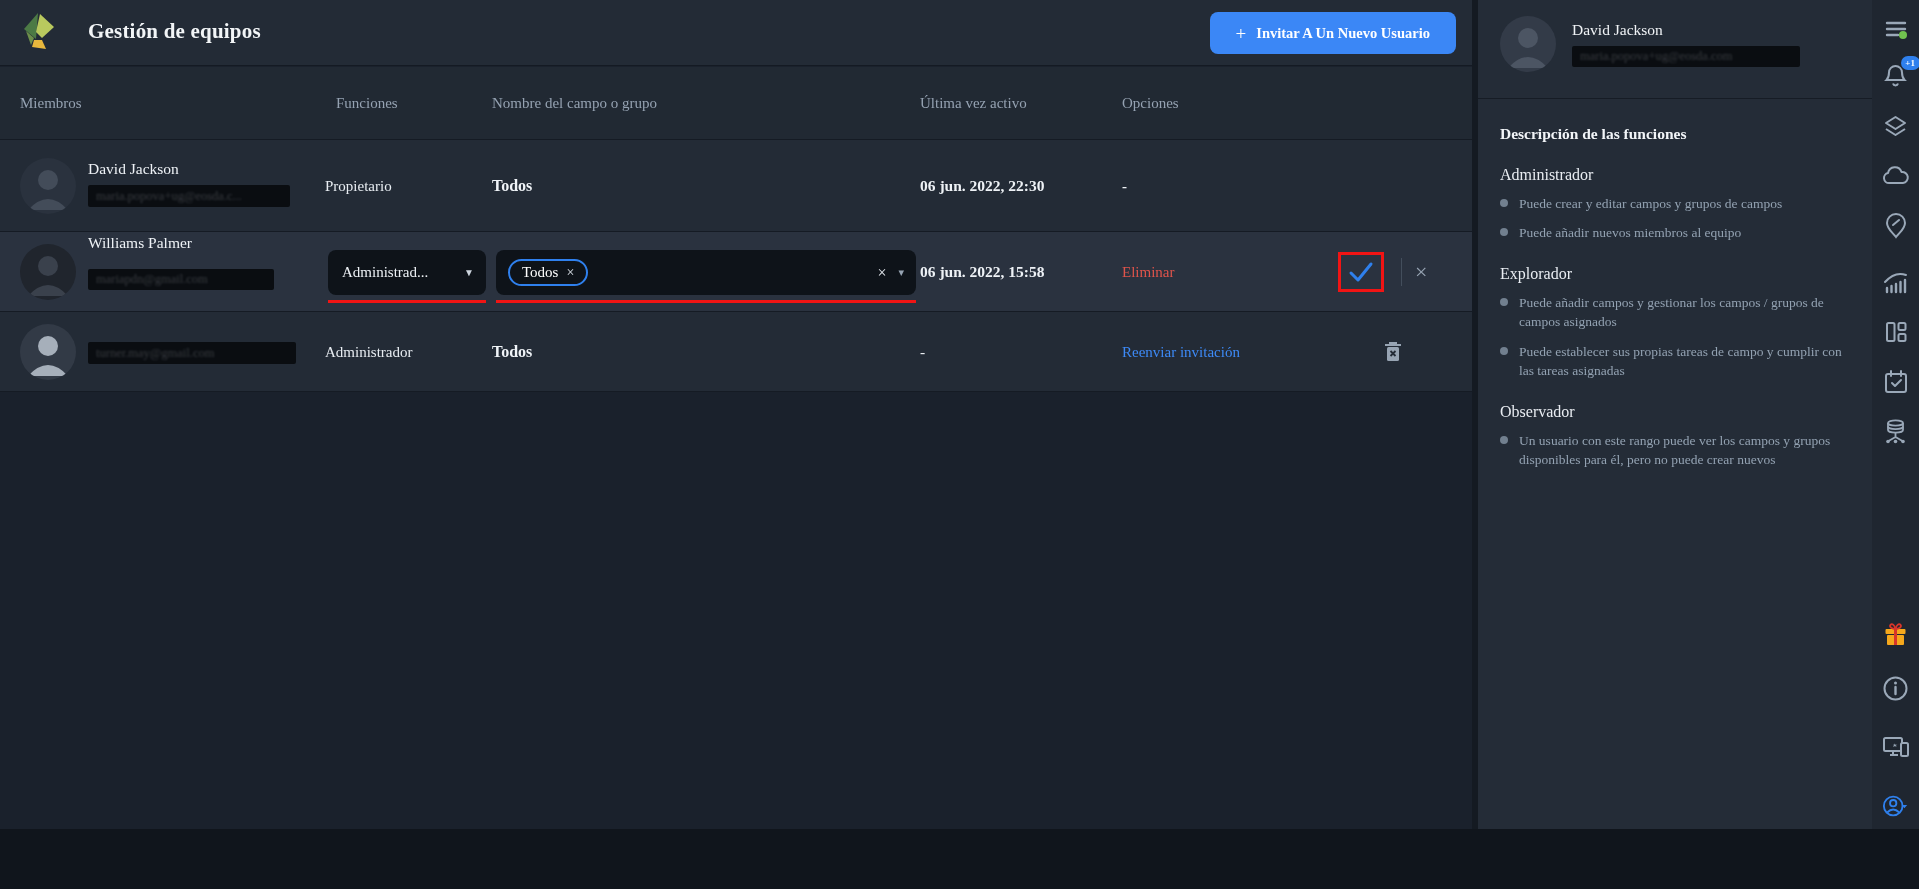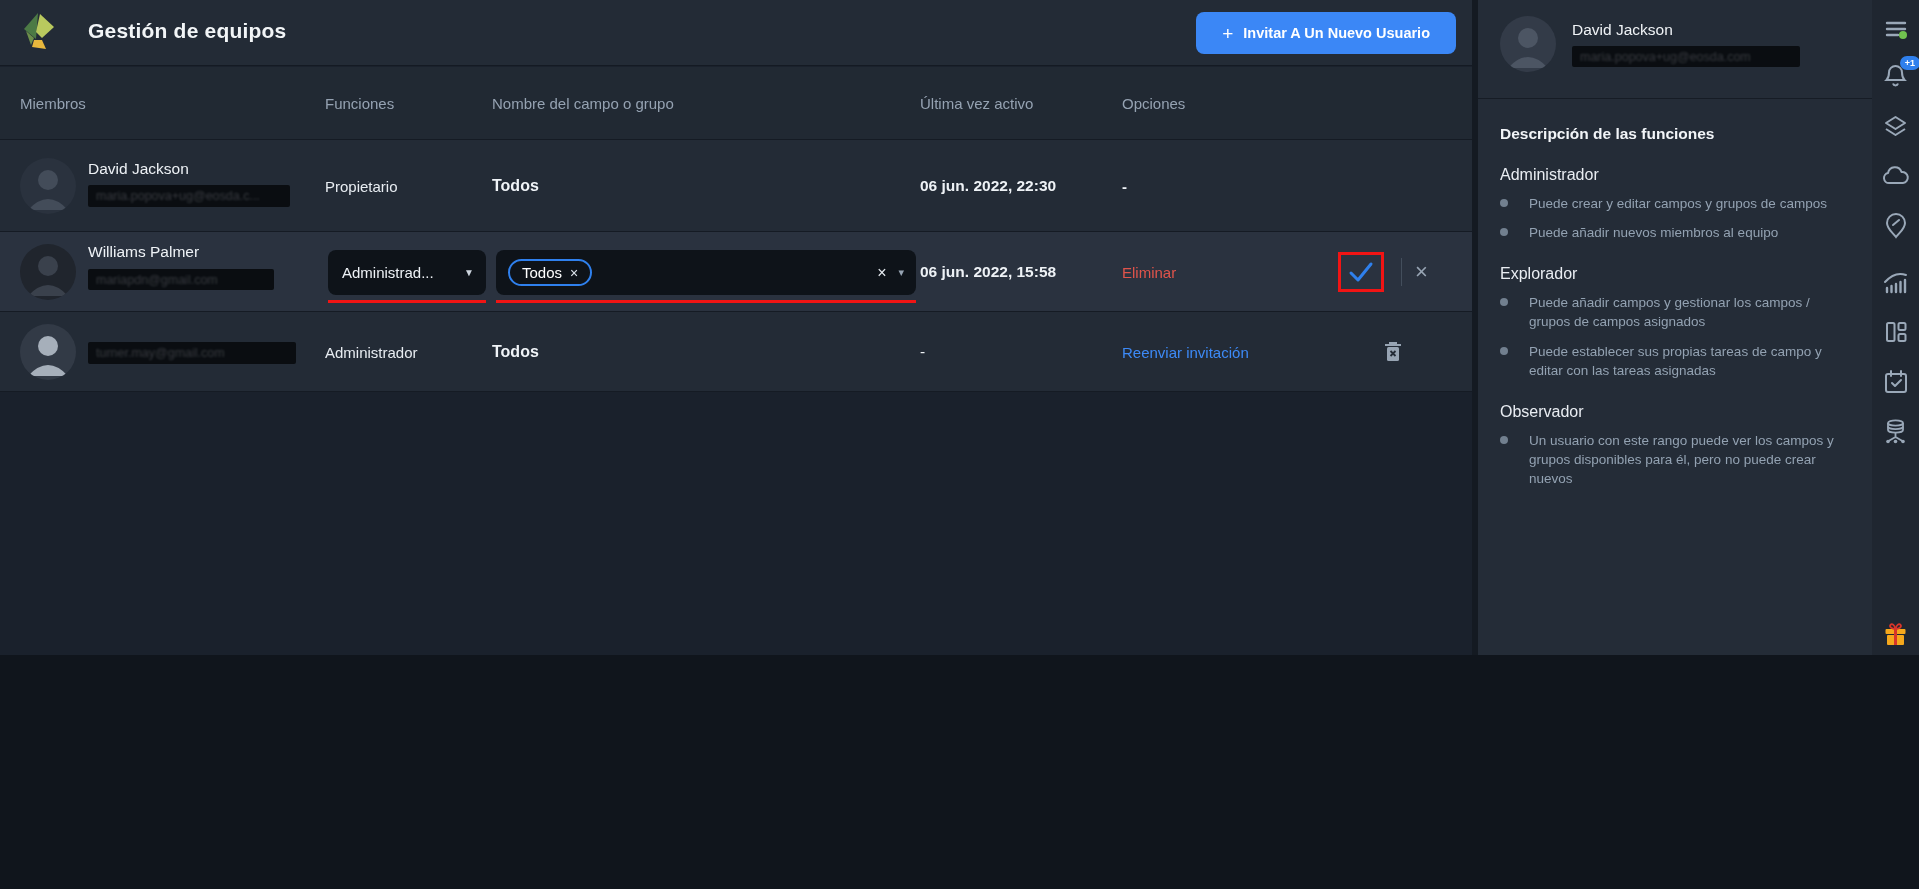--- a/index.html
+++ b/index.html
@@ -1,18 +1,18 @@
 <!DOCTYPE html>
 <html><head>
 <meta charset="utf-8">
 <style>
   * { margin:0; padding:0; box-sizing:border-box; }
   html,body { background:#10151c; }
   body { font-family:"Liberation Sans", sans-serif; }
-  #screen { position:relative; width:1919px; height:655px; overflow:hidden; background:#14b8a6; }
+  #screen { position:relative; width:1919px; height:829px; overflow:hidden; background:#14b8a6;font-family:Liberation Serif, serif; }
 
   
   #main { position:absolute; left:0; top:0; width:1472px; height:889px; background:#1a212c; }
   .topbar { position:absolute; left:0; top:0; width:1472px; height:66px; background:#232b36; border-bottom:1px solid #141a23; }
   .logo { position:absolute; left:16px; top:9px; width:48px; height:48px; }
   .page-title { position:absolute; left:88px; top:19px; font-size:21px; font-weight:700; color:#f2f5f7; letter-spacing:.2px; }
   .invite-btn { position:absolute; right:16px; top:12px; height:42px; padding:0 26px; background:#3b87f6; border:none; border-radius:8px; color:#fff; font-family:inherit; font-size:14.5px; font-weight:700; display:flex; align-items:center; gap:10px; cursor:pointer; }
   .invite-btn .plus { font-size:19px; font-weight:400; line-height:1; }
 
   .thead { position:absolute; left:0; top:67px; width:1472px; height:73px; background:#212933; border-bottom:1px solid #151b24; }
@@ -62,21 +62,21 @@
   .side-user { display:flex; gap:16px; }
   .side-avatar { width:56px; height:56px; border-radius:50%; overflow:hidden; flex:0 0 auto; }
   .side-name { font-size:15.5px; color:#f0f3f6; margin-top:5px; }
   .side-email { margin-top:7px; width:228px; height:21px; position:relative; border-radius:2px; }
   .team-row { margin-top:30px; display:flex; align-items:center; justify-content:space-between; }
   .team-name { font-size:16.5px; color:#dde3ea; }
   .side-rule { margin:26px -22px 0 -22px; border-top:1px solid #161c25; }
   .roles-title { margin-top:26px; font-size:15.5px; font-weight:700; color:#f2f5f8; }
   .role-heading { margin-top:23px; font-size:16px; font-weight:500; color:#e9edf2; }
   .bullets { list-style:none; margin-top:6px; }
-  .bullets li { display:flex; gap:21px; margin-top:10px; }
+  .bullets li { display:flex; gap:11px; margin-top:10px; }
   .dot { flex:0 0 auto; width:8px; height:8px; border-radius:50%; background:#72808f; margin-top:5px; }
   .btxt { font-size:13.5px; line-height:1.42; color:#93a2b2; max-width:330px; }
 
   
   #iconbar { position:absolute; left:1872px; top:0; width:47px; height:889px; background:#1f2630; }
   .ib { position:absolute; left:50%; transform:translateX(-50%); width:28px; height:28px; display:flex; align-items:center; justify-content:center; cursor:pointer; }
   .badge { position:absolute; top:-6px; right:-10px; background:#2f80ed; color:#fff; font-size:9px; font-weight:700; border-radius:8px; padding:1.5px 4.5px; line-height:1.2; }
   .scroll-top { position:absolute; left:0; top:835px; width:47px; height:54px; background:#3e86f5; display:flex; align-items:center; justify-content:center; cursor:pointer; }
 
   svg { display:block; }
@@ -99,21 +99,21 @@
       </div>
       <div class="page-title">Gestión de equipos</div>
       <button class="invite-btn">
         <span class="plus">+</span>
         <span>Invitar A Un Nuevo Usuario</span>
       </button>
     </div>
 
     <div class="thead">
       <div class="th" style="left:20px">Miembros</div>
-      <div class="th" style="left:325px">Funciones</div>
+      <div class="th" style="left:336px">Funciones</div>
       <div class="th" style="left:492px">Nombre del campo o grupo</div>
       <div class="th" style="left:920px">Última vez activo</div>
       <div class="th" style="left:1122px">Opciones</div>
     </div>
 
     <div class="trow row-1">
       <div class="avatar" style="top:18px; background:#2a323e;">
         <svg width="56" height="56" viewBox="0 0 56 56">
             <circle cx="28" cy="22" r="10" fill="#434c59"></circle>
             <path d="M8 52 Q28 30 48 52 Z" fill="#434c59"></path>
@@ -129,21 +129,21 @@
       <div class="vcenter cell-option opt-plain">-</div>
     </div>
 
     <div class="trow row-2">
       <div class="avatar" style="top:12px; background:#20252d;">
         <svg width="56" height="56" viewBox="0 0 56 56">
             <circle cx="28" cy="22" r="10" fill="#3a414c"></circle>
             <path d="M8 52 Q28 30 48 52 Z" fill="#3a414c"></path>
           </svg>
       </div>
-      <div class="member-name" style="top:11px">Williams Palmer</div>
+      <div class="member-name" style="top:2px">Williams Palmer</div>
       <div class="redact" style="left:88px; top:37px; width:186px; height:21px;">
         <span>mariapdn@gmail.com</span>
       </div>
 
       <div class="role-select">
         <span class="val">Administrad...</span>
         <span class="caret">▼</span>
       </div>
       <div class="red-underline ul-role"></div>
 
@@ -230,21 +230,21 @@
     </ul>
 
     <div class="role-heading">Explorador</div>
     <ul class="bullets">
       <li>
           <span class="dot"></span>
           <span class="btxt">Puede añadir campos y gestionar los campos / grupos de campos asignados</span>
         </li>
       <li>
           <span class="dot"></span>
-          <span class="btxt">Puede establecer sus propias tareas de campo y editar con las tareas asignadas</span>
+          <span class="btxt">Puede establecer sus propias tareas de campo y cumplir con las tareas asignadas</span>
         </li>
     </ul>
 
     <div class="role-heading">Observador</div>
     <ul class="bullets">
       <li>
           <span class="dot"></span>
           <span class="btxt">Un usuario con este rango puede ver los campos y grupos disponibles para él, pero no puede crear nuevos</span>
         </li>
     </ul>

